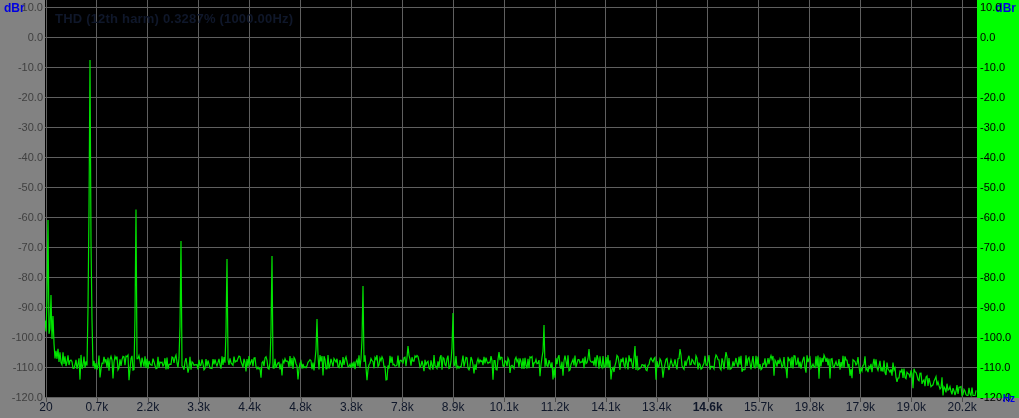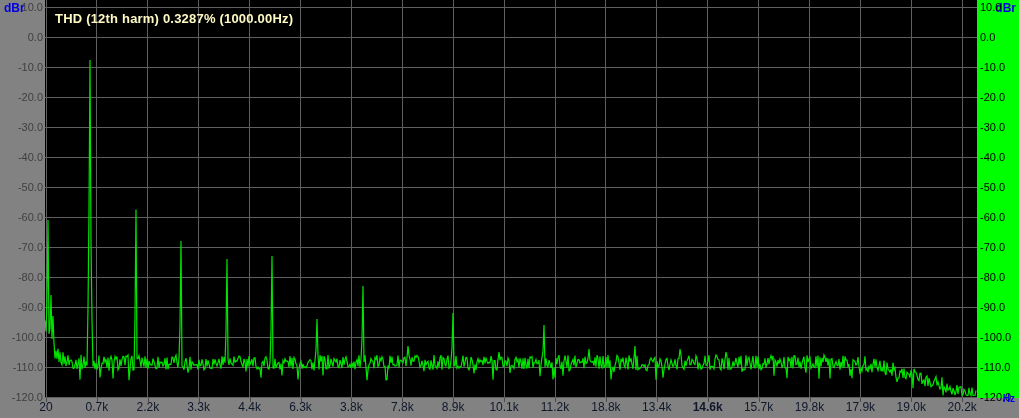--- a/index.html
+++ b/index.html
@@ -11,21 +11,21 @@
   .ylab{position:absolute;font-size:11px;line-height:11px;white-space:nowrap;}
   .ylab-left{color:#3f3f3f;right:976px;text-align:right;}
   .ylab-right{color:#000;left:980px;text-align:left;}
   .xlab{position:absolute;top:400px;width:50px;text-align:center;color:#0f172a;
         font-size:12px;line-height:14px;white-space:nowrap;}
   .xtick{position:absolute;top:398px;width:1px;height:4px;background:#4a4a4a;}
   .unit{position:absolute;font-weight:bold;color:#0000E0;font-size:12px;line-height:13px;}
   #unit-dbr-left{left:4px;top:2px;}
   #unit-dbr-right{right:3px;top:2px;text-align:right;}
   #unit-hz{right:4px;top:392px;font-size:10px;}
-  #chart-title{position:absolute;left:55px;top:11px;color:#fef9c3;font-size:13px;
+  #chart-title{position:absolute;left:55px;top:11px;color:#0f172a;font-size:13px;
                font-weight:bold;letter-spacing:0.2px;white-space:nowrap;}
 </style>
 </head>
 <body>
 
 <div id="app">
   <div id="unit-dbr-left" class="unit">dBr</div>
   <div id="y-axis-left">
       <div class="ylab ylab-left" style="top: 1.5px;">10.0</div>
       <div class="ylab ylab-left" style="top: 31.5px;">0.0</div>
@@ -75,33 +75,33 @@
       <div class="xlab" style="left: 21px;">20</div>
       <div class="xtick" style="left: 96.9px;"></div>
       <div class="xlab" style="left: 71.9px;">0.7k</div>
       <div class="xtick" style="left: 147.8px;"></div>
       <div class="xlab" style="left: 122.8px;">2.2k</div>
       <div class="xtick" style="left: 198.7px;"></div>
       <div class="xlab" style="left: 173.7px;">3.3k</div>
       <div class="xtick" style="left: 249.6px;"></div>
       <div class="xlab" style="left: 224.6px;">4.4k</div>
       <div class="xtick" style="left: 300.5px;"></div>
-      <div class="xlab" style="left: 275.5px;">6.3k</div>
+      <div class="xlab" style="left: 275.5px;">4.8k</div>
       <div class="xtick" style="left: 351.4px;"></div>
       <div class="xlab" style="left: 326.4px;">3.8k</div>
       <div class="xtick" style="left: 402.3px;"></div>
       <div class="xlab" style="left: 377.3px;">7.8k</div>
       <div class="xtick" style="left: 453.2px;"></div>
       <div class="xlab" style="left: 428.2px;">8.9k</div>
       <div class="xtick" style="left: 504.1px;"></div>
       <div class="xlab" style="left: 479.1px;">10.1k</div>
       <div class="xtick" style="left: 555px;"></div>
       <div class="xlab" style="left: 530px;">11.2k</div>
       <div class="xtick" style="left: 605.9px;"></div>
-      <div class="xlab" style="left: 580.9px;">18.8k</div>
+      <div class="xlab" style="left: 580.9px;">14.1k</div>
       <div class="xtick" style="left: 656.8px;"></div>
       <div class="xlab" style="left: 631.8px;">13.4k</div>
       <div class="xtick" style="left: 707.7px;"></div>
       <div class="xlab" style="left: 682.7px; font-weight: bold;">14.6k</div>
       <div class="xtick" style="left: 758.6px;"></div>
       <div class="xlab" style="left: 733.6px;">15.7k</div>
       <div class="xtick" style="left: 809.5px;"></div>
       <div class="xlab" style="left: 784.5px;">19.8k</div>
       <div class="xtick" style="left: 860.4px;"></div>
       <div class="xlab" style="left: 835.4px; text-align: center;">17.9k</div>

